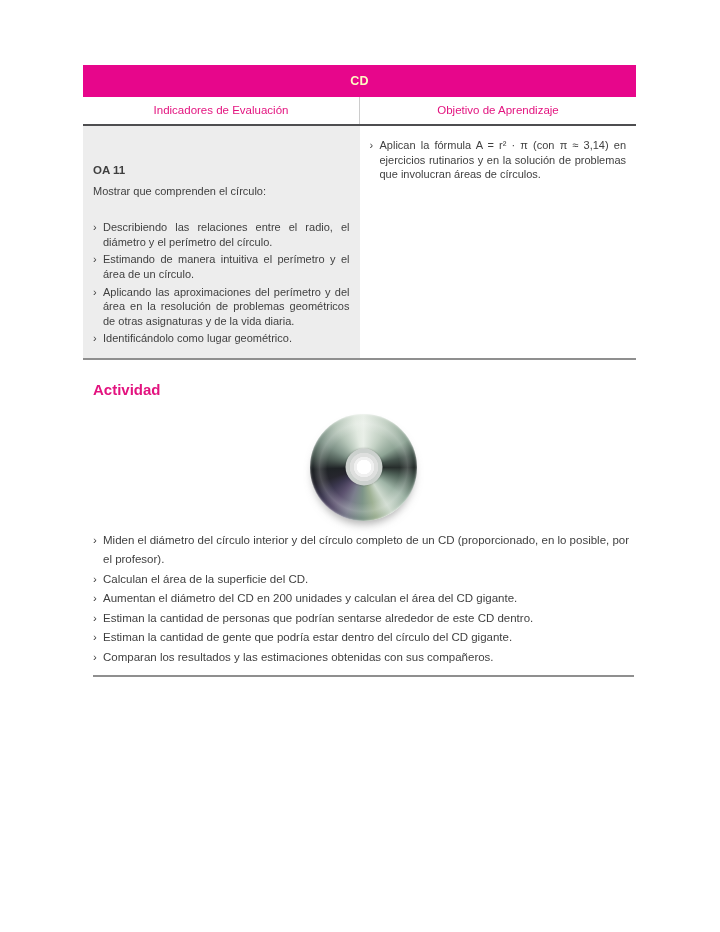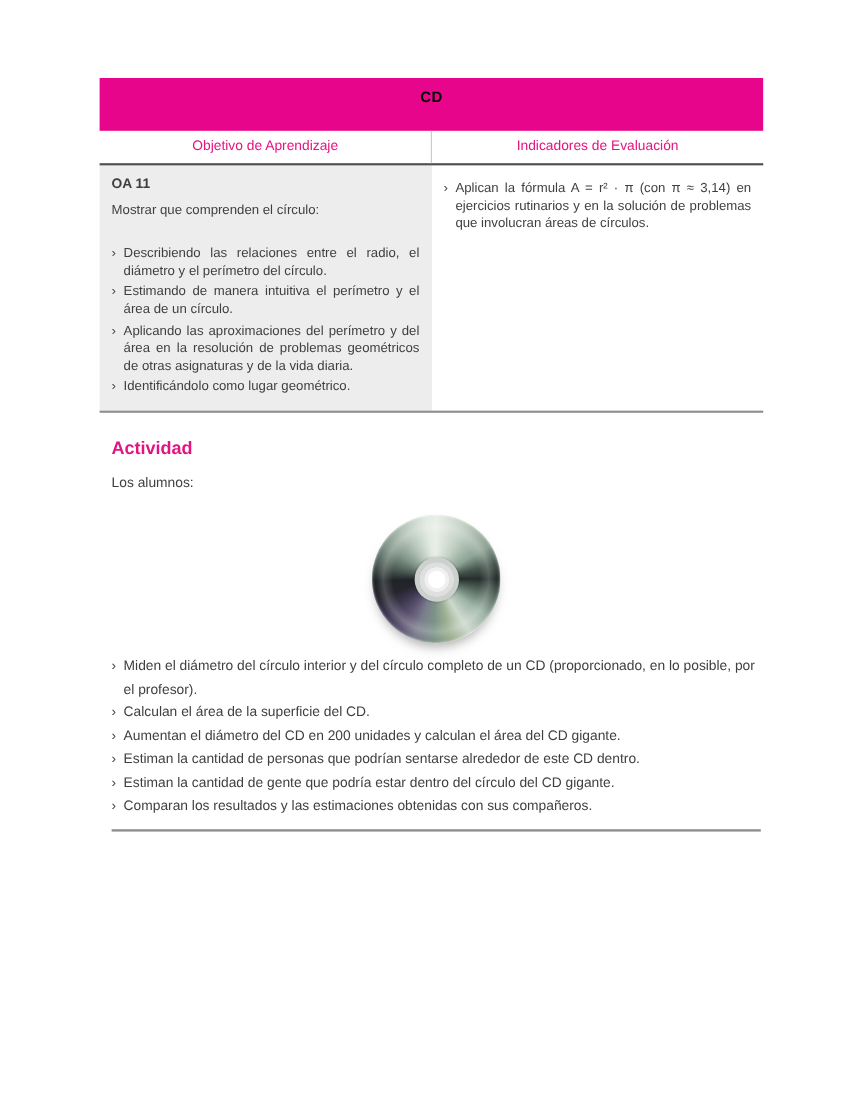--- a/index.html
+++ b/index.html
@@ -11,22 +11,22 @@
   }
   .doc {
     position: absolute;
     left: 83px;
     top: 65px;
     width: 553px;
   }
   
   .title-bar {
     background: #e7068b;
-    color: #000000;
-    height: 44px;
+    color: #fef9c3;
+    height: 32px;
     line-height: 32px;
     text-align: center;
     font-size: 12.5px;
     font-weight: bold;
     letter-spacing: 0.3px;
   }
   .col-headers {
     display: flex;
     border-bottom: 2px solid #4e4e50;
   }
@@ -41,21 +41,21 @@
   .col-header:first-child { border-right: 1px solid #cccccc; }
   .table-body { display: flex; align-items: stretch; border-bottom: 2px solid #8f8f8f; }
   .cell {
     flex: 1;
     padding: 9px 10px 12px 10px;
     font-size: 11px;
     line-height: 14.6px;
   }
   .cell.left { background: #ededed; }
   .cell.right { background: #ffffff; }
-  .oa-code { font-weight: bold; font-size: 11.5px; margin-bottom: 6px; }
+  .oa-code { font-weight: bold; font-size: 11.5px; margin-bottom: 6px; margin-top: 28px; }
   .intro { margin-bottom: 22px; }
   ul.blist { list-style: none; }
   ul.blist li {
     position: relative;
     padding-left: 10px;
     margin-top: 3px;
     text-align: justify;
   }
   ul.blist li .m {
     position: absolute;
@@ -157,22 +157,22 @@
 </head>
 <body>
 
 <div class="doc">
 
   <div class="title-bar">
     <span>CD</span>
   </div>
 
   <div class="col-headers">
+    <div class="col-header">Indicadores de Evaluación</div>
     <div class="col-header">Objetivo de Aprendizaje</div>
-    <div class="col-header">Indicadores de Evaluación</div>
   </div>
 
   <div class="table-body">
     <div class="cell left">
       <div class="oa-code">OA 11</div>
       <div class="intro">Mostrar que comprenden el círculo:</div>
       <ul class="blist">
         <li>
           <span class="m">›</span>
           <span class="t">Describiendo las relaciones entre el radio, el diámetro y el perímetro del círculo.</span>
@@ -196,21 +196,20 @@
         <li>
           <span class="m">›</span>
           <span class="t">Aplican la fórmula A = r² · π (con π ≈ 3,14) en ejercicios rutinarios y en la solución de problemas que involucran áreas de círculos.</span>
         </li>
       </ul>
     </div>
   </div>
 
   <div class="activity">
     <div class="activity-heading">Actividad</div>
-    <div class="activity-lead">Los alumnos:</div>
 
     <div class="cd-wrap">
       <div class="cd">
         <div class="hub"></div>
       </div>
     </div>
 
     <ul class="steps">
       <li>
         <span class="m">›</span>

